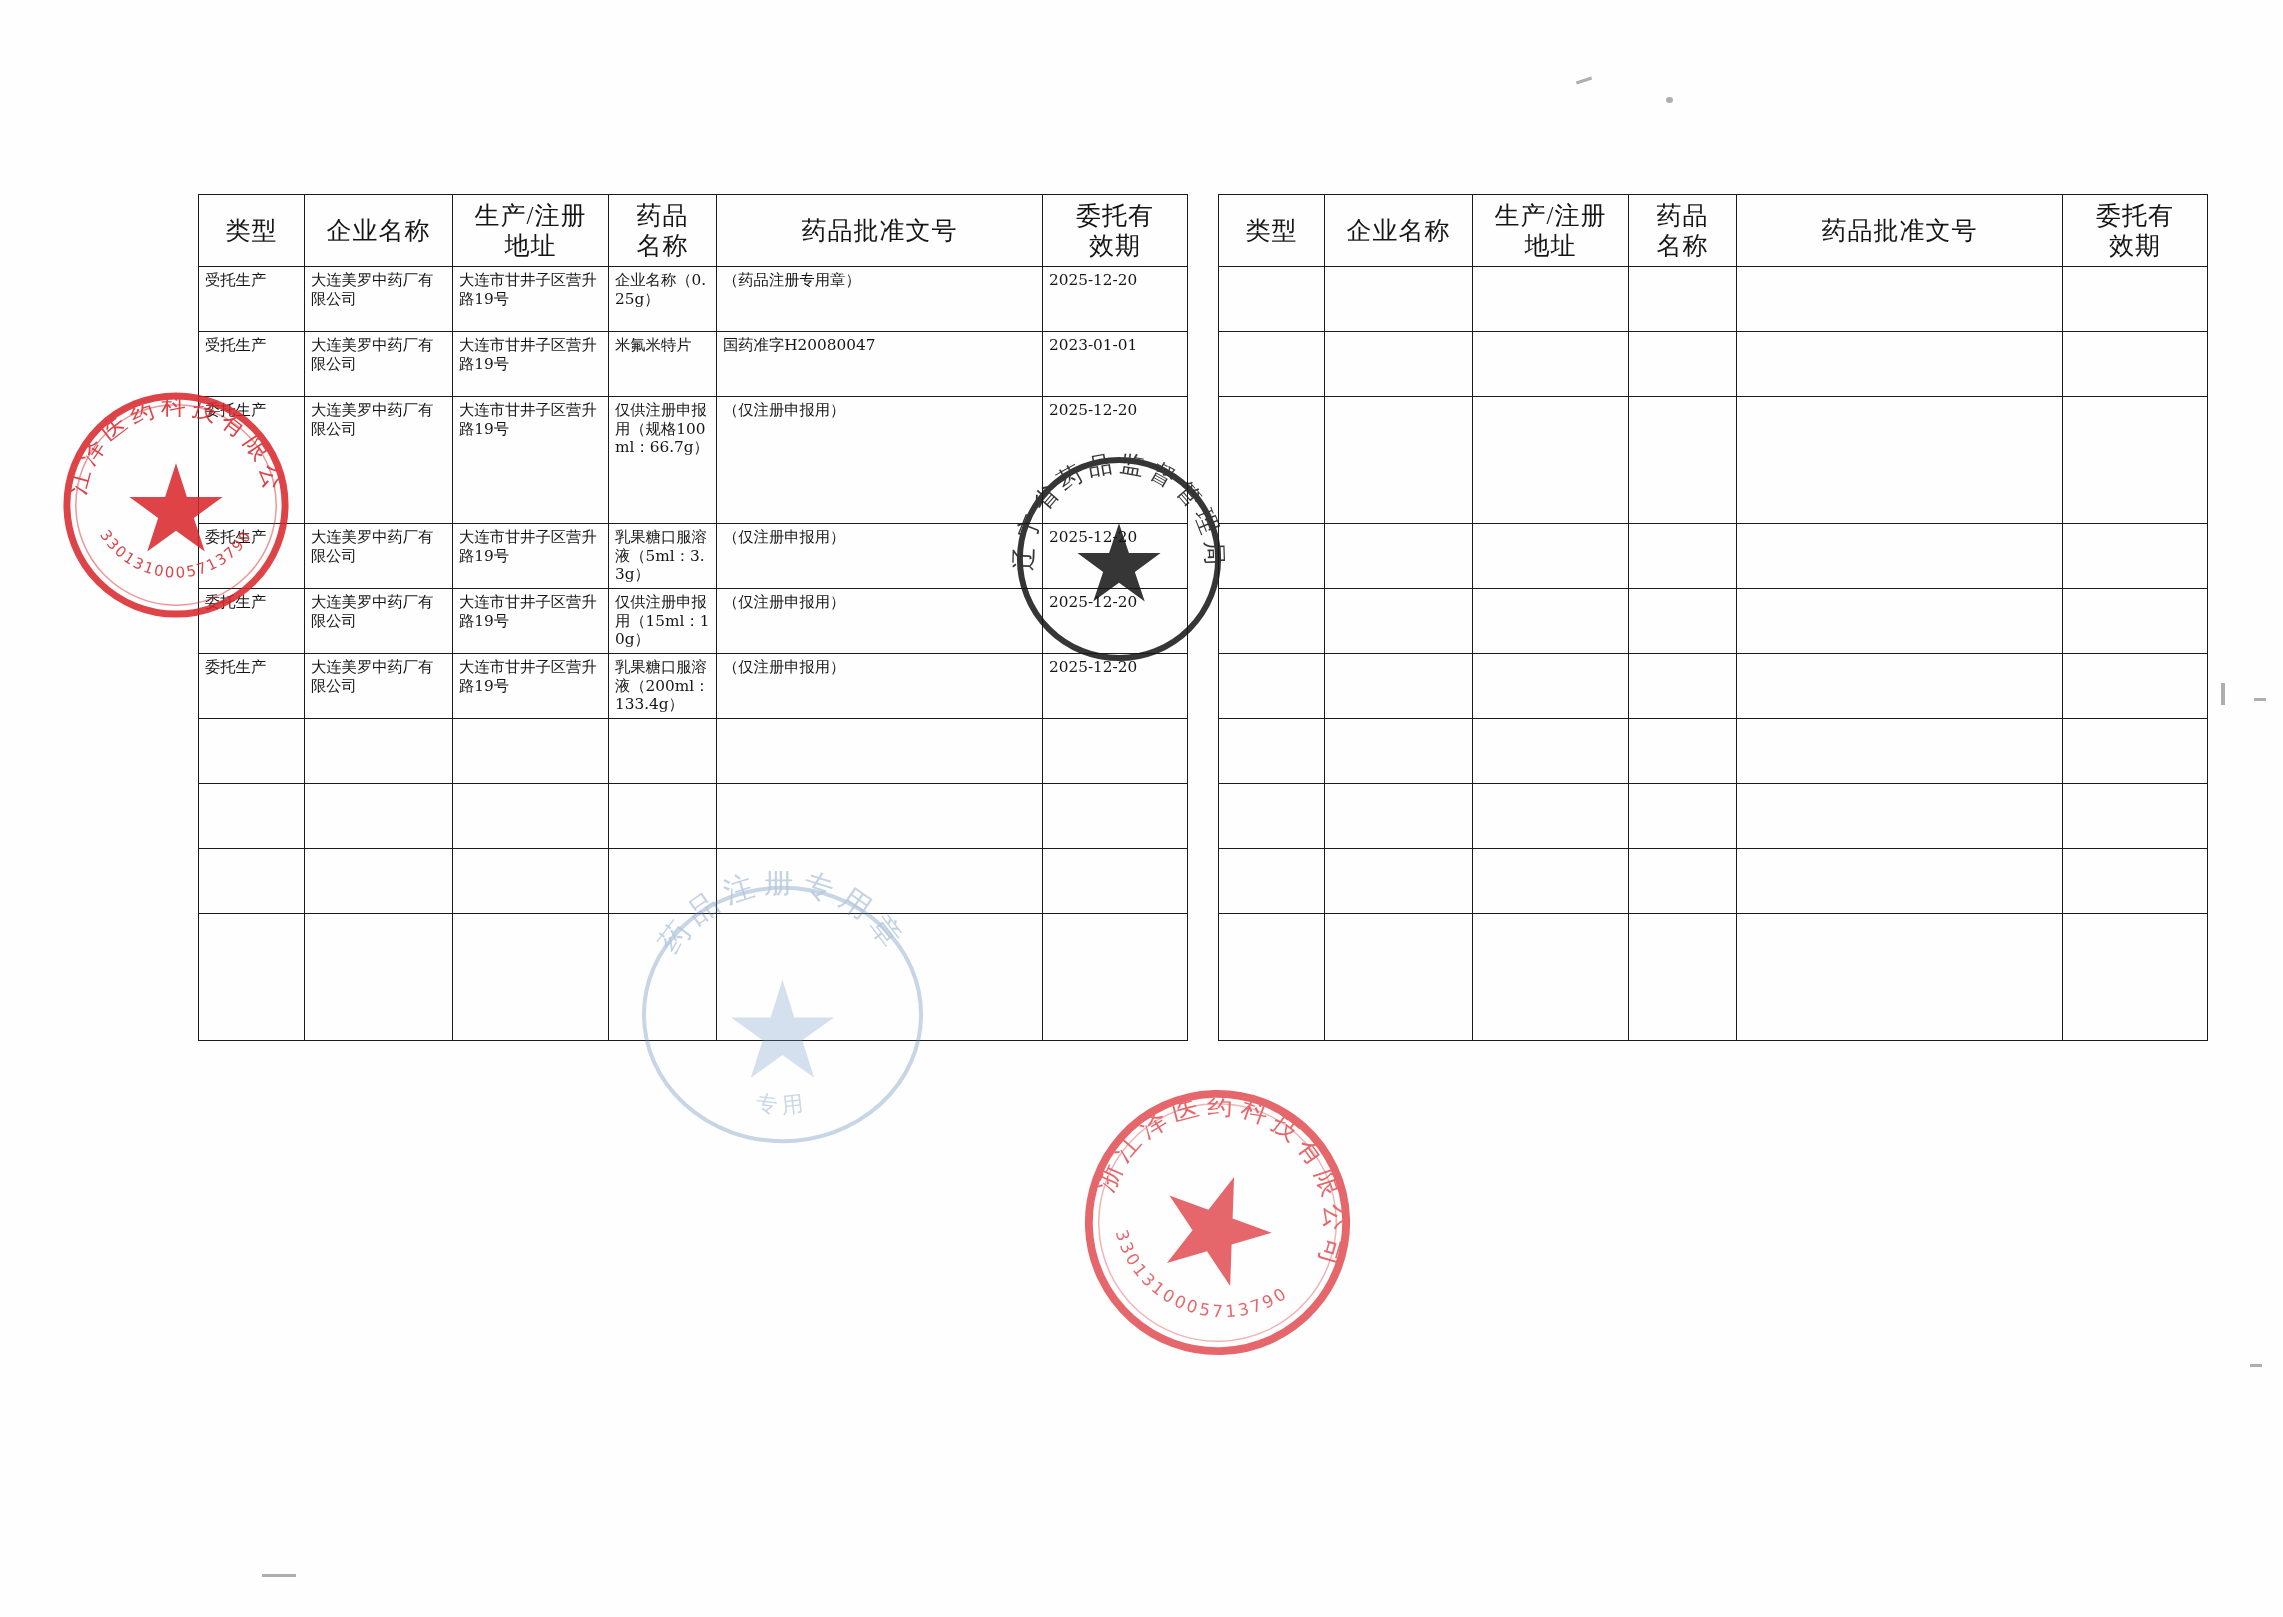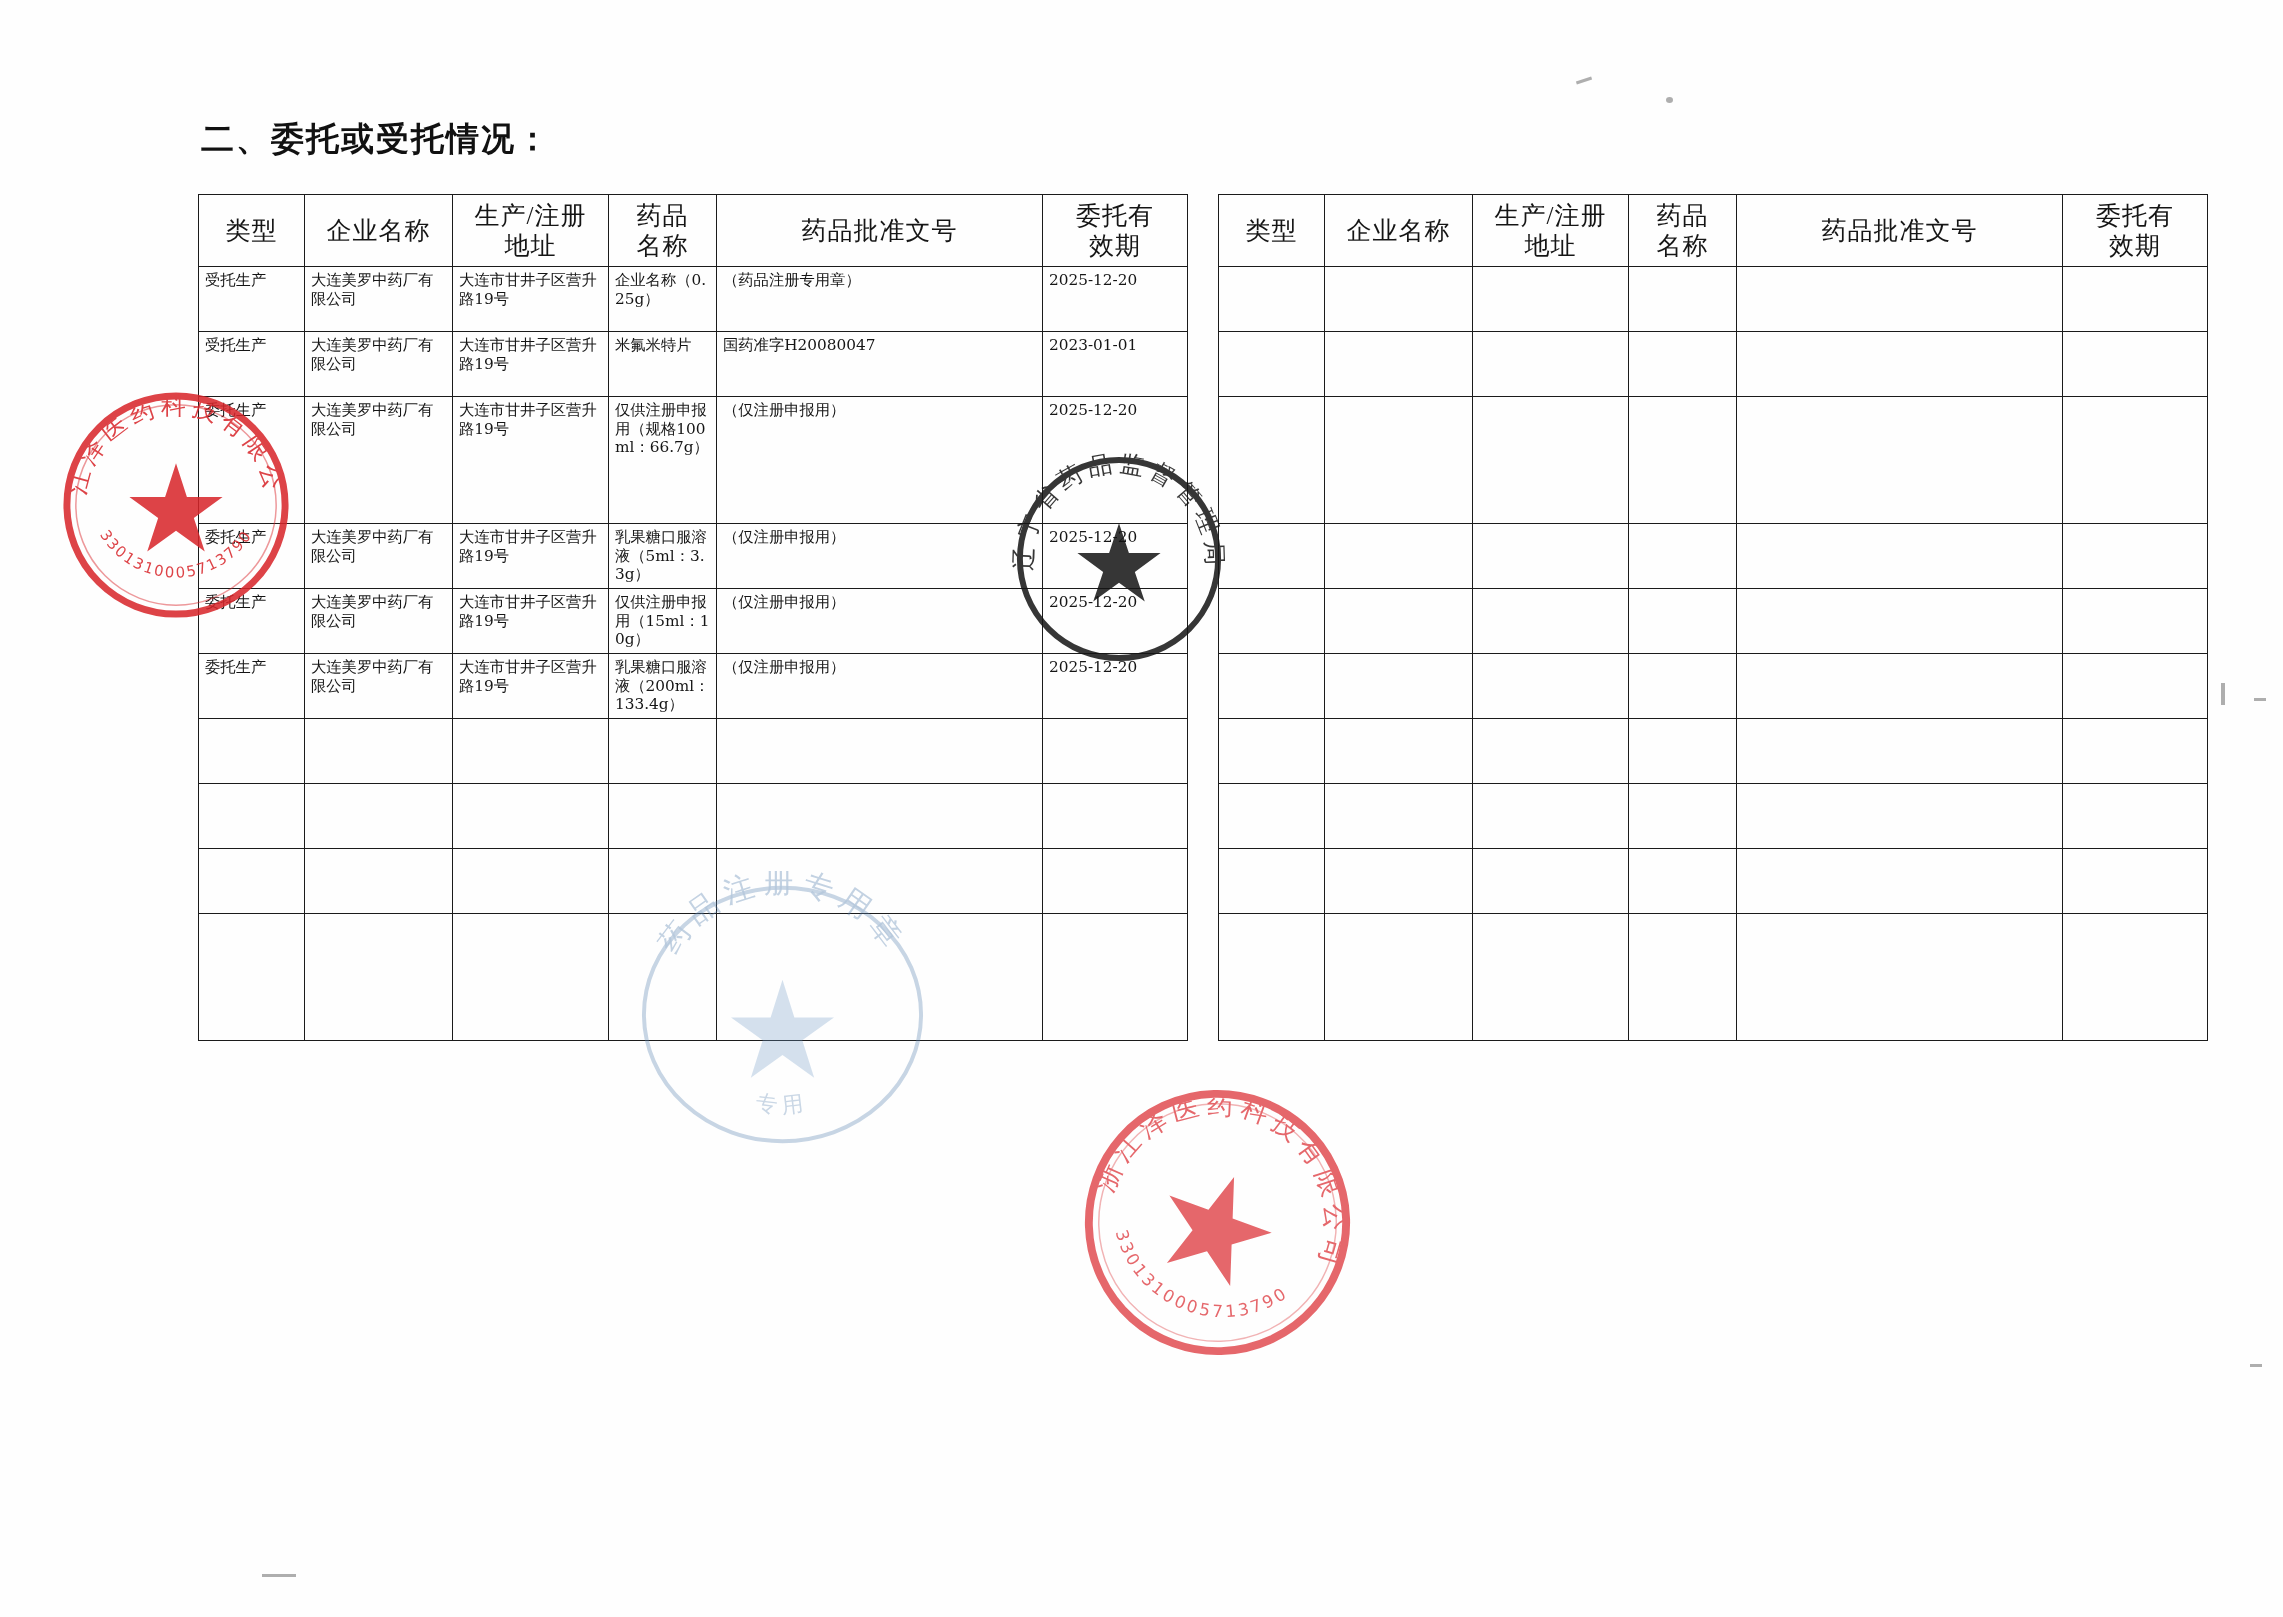--- a/index.html
+++ b/index.html
@@ -103,21 +103,20 @@
   .art3 { left: 2221px; top: 683px; width: 4px;  height: 22px; }
   .art4 { left: 2254px; top: 698px; width: 12px; height: 3px; }
   .art5 { left: 262px;  top: 1574px; width: 34px; height: 3px; }
   .art6 { left: 2250px; top: 1364px; width: 12px; height: 3px; }
 </style>
 </head>
 <body>
 
 <div class="page">
 
-  <div class="section-title">二、委托或受托情况：</div>
 
   <table class="grid" id="left-table">
     <thead>
       <tr>
         <th class="c-type">类型</th>
         <th class="c-ent">企业名称</th>
         <th class="c-addr">
           <span class="hdr2">生产/注册</span>
           <span class="hdr2">地址</span>
         </th>

